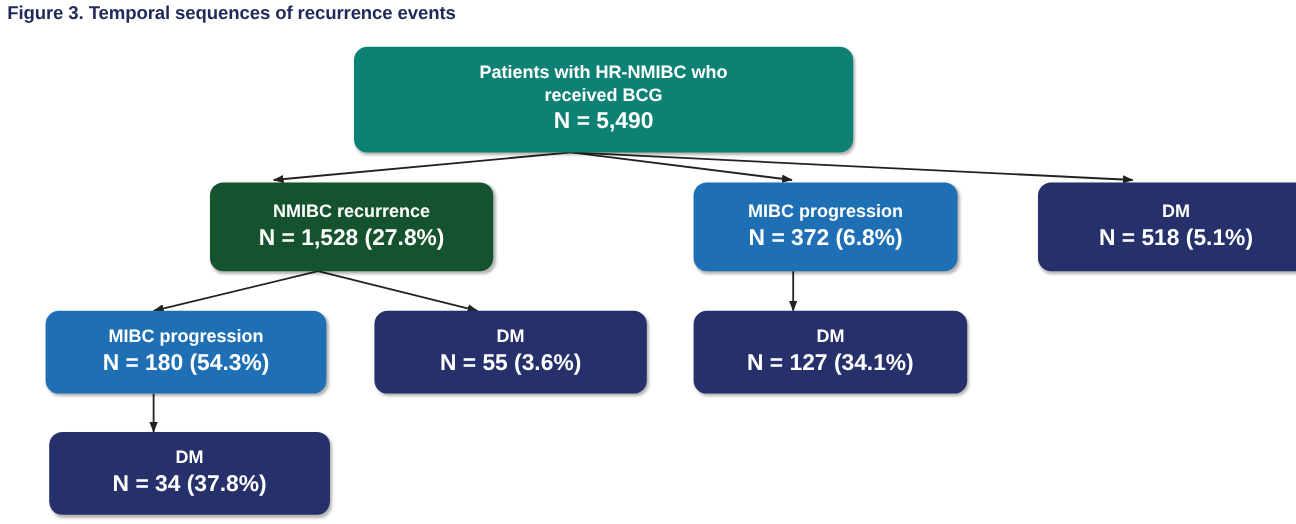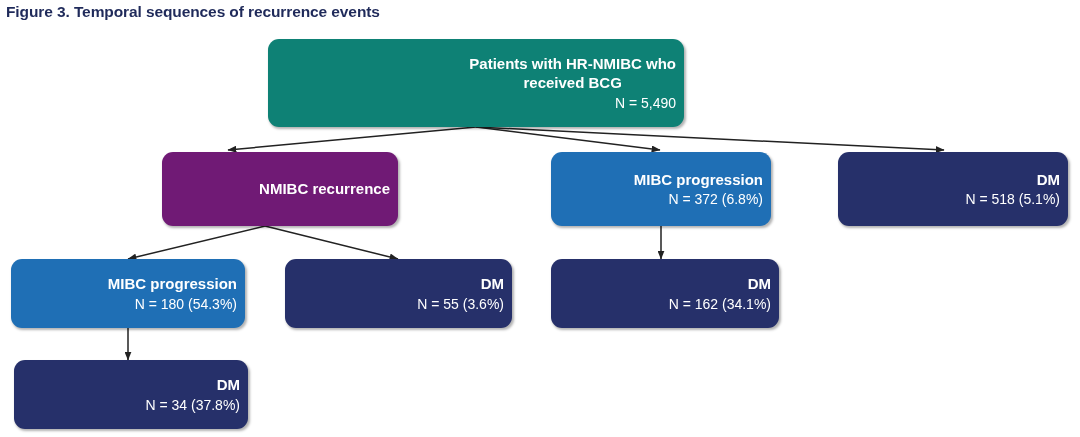--- a/index.html
+++ b/index.html
@@ -31,36 +31,37 @@
     left: 0; top: 0;
     width: 1080px;
     height: 437px;
     pointer-events: none;
   }
   .node {
     position: absolute;
     border-radius: 11px;
     display: flex;
     flex-direction: column;
-    align-items: flex-end;
+    align-items: center;
     justify-content: center;
     text-align: center;
     color: #ffffff;
     box-shadow: 1.5px 2px 2.5px rgba(0,0,0,0.30);
     padding: 13px 8px;
+    margin-left: 27px;
   }
   .node .node-title {
     font-size: 15px;
     font-weight: bold;
     line-height: 1.28;
     white-space: pre-line;
   }
   .node .node-count {
-    font-size: 14px;
-    font-weight: normal;
+    font-size: 19px;
+    font-weight: bold;
     line-height: 1.3;
     margin-top: 1px;
     white-space: nowrap;
   }
 </style>
 </head>
 <body>
 
 <div id="figure-root">
 
@@ -84,22 +85,23 @@
 
     <line x1="128" y1="328" x2="128" y2="360" stroke="#222222" stroke-width="1.5" marker-end="url(#arrowhead)"></line>
   </svg>
 
   <div class="node" style="left:268px; top:39px; width:416px; height:88px; background:#0E8175;">
     <div class="node-title">Patients with HR-NMIBC who
 received BCG</div>
     <div class="node-count">N = 5,490</div>
   </div>
 
-  <div class="node" style="left:162px; top:152px; width:236px; height:74px; background:#701a75;">
+  <div class="node" style="left:148px; top:152px; width:236px; height:74px; background:#14532d;">
     <div class="node-title">NMIBC recurrence</div>
+    <div class="node-count">N = 1,528 (27.8%)</div>
   </div>
 
   <div class="node" style="left:551px; top:152px; width:220px; height:74px; background:#1F6FB5;">
     <div class="node-title">MIBC progression</div>
     <div class="node-count">N = 372 (6.8%)</div>
   </div>
 
   <div class="node" style="left:838px; top:152px; width:230px; height:74px; background:#26306A;">
     <div class="node-title">DM</div>
     <div class="node-count">N = 518 (5.1%)</div>
@@ -110,21 +112,21 @@
     <div class="node-count">N = 180 (54.3%)</div>
   </div>
 
   <div class="node" style="left:285px; top:259px; width:227px; height:69px; background:#26306A;">
     <div class="node-title">DM</div>
     <div class="node-count">N = 55 (3.6%)</div>
   </div>
 
   <div class="node" style="left:551px; top:259px; width:228px; height:69px; background:#26306A;">
     <div class="node-title">DM</div>
-    <div class="node-count">N = 162 (34.1%)</div>
+    <div class="node-count">N = 127 (34.1%)</div>
   </div>
 
   <div class="node" style="left:14px; top:360px; width:234px; height:69px; background:#26306A;">
     <div class="node-title">DM</div>
     <div class="node-count">N = 34 (37.8%)</div>
   </div>
 
 </div>
 
 </body></html>

